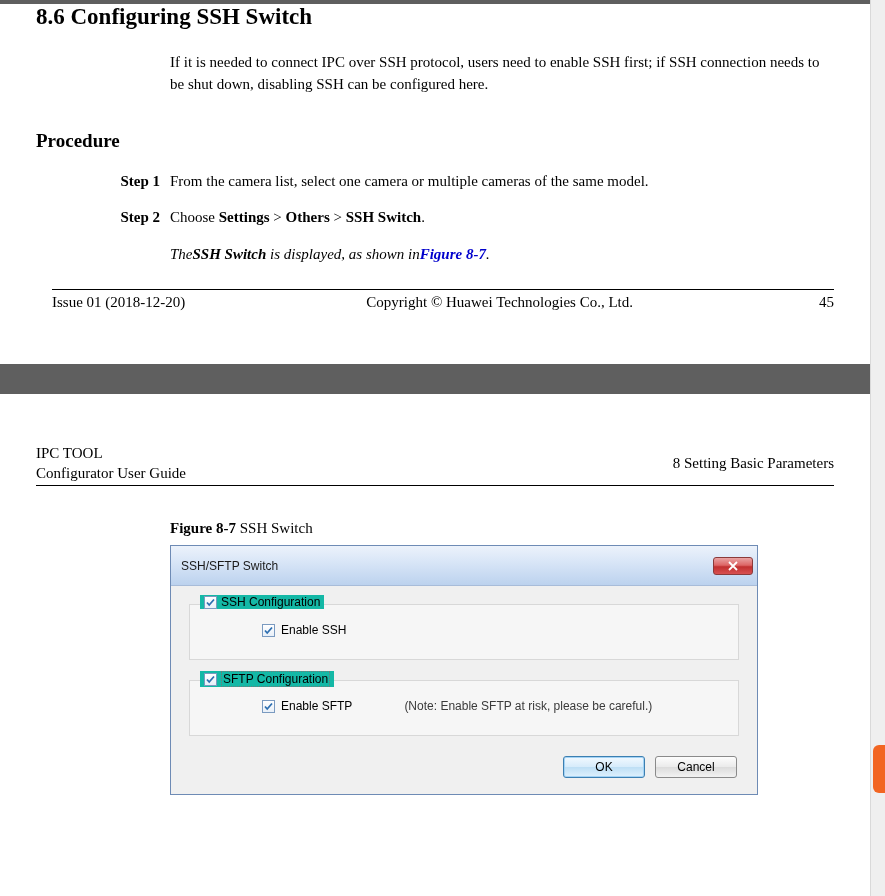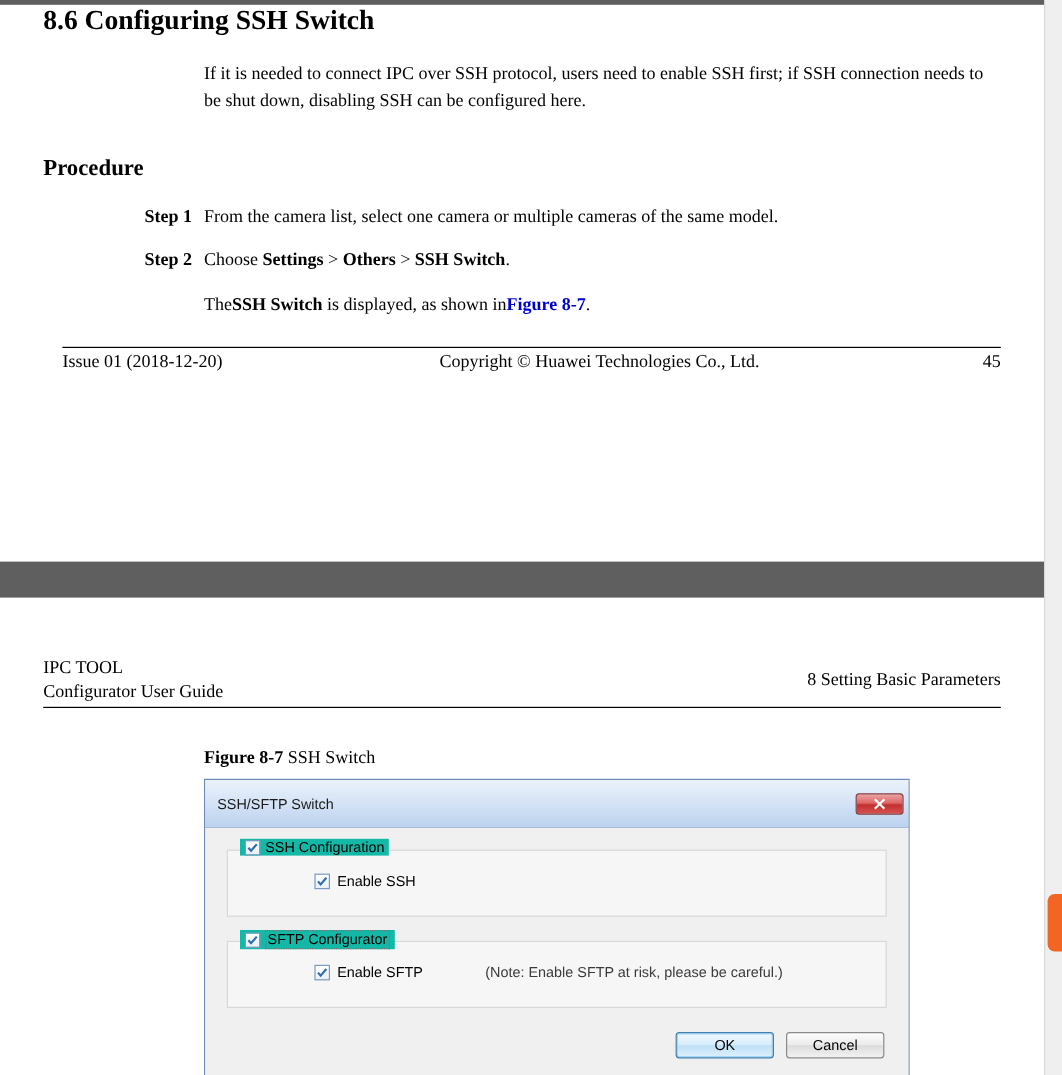--- a/index.html
+++ b/index.html
@@ -10,21 +10,21 @@
       height: 896px;
       overflow: hidden;
       position: relative;
     }
     .page {
       background: #fff;
       width: 870px;
       position: relative;
       padding: 0 30px;
     }
-    .page1 { height: 464px; }
+    .page1 { height: 360px; }
     .page-gap { height: 30px; background: #5f5f5f; }
     .page2 { height: 520px; padding-top: 50px; }
     .section-heading {
       font-size: 23px;
       font-weight: bold;
       margin-top: 4px;
       margin-left: 6px;
     }
     .intro-text {
       font-size: 15px;
@@ -33,21 +33,21 @@
     }
     .procedure-heading {
       font-size: 19px;
       font-weight: bold;
       margin: 34px 0 0 6px;
     }
     .steps { margin: 18px 20px 0 65px; font-size: 15px; }
     .step-row { display: flex; margin-bottom: 14px; line-height: 1.5; }
     .step-label { width: 65px; text-align: right; font-weight: bold; flex-shrink: 0; }
     .step-body { margin-left: 10px; flex: 1; }
-    .step-body .sub-line { margin-top: 14px; }
+    .step-body .sub-line { margin-top: 14px; font-style: italic; }
     .step-body b { font-weight: bold; }
     .figure-link { color: #0000cc; font-weight: bold; }
     .page-footer {
       border-top: 1px solid #000;
       margin: 24px 6px 0 22px;
       padding-top: 4px;
       display: flex;
       justify-content: space-between;
       font-size: 15px;
     }
@@ -270,21 +270,21 @@
         </div>
       </div>
 
       <div class="group">
         <div class="group-legend">
           <span class="check">
             <svg width="11" height="11" viewBox="0 0 11 11">
                 <path d="M2 5.5 L4.2 8 L9 2.5" stroke="#2e6fb0" stroke-width="1.8" fill="none"></path>
               </svg>
           </span>
-          <span class="dotted-focus">SFTP Configurator</span>
+          <span class="dotted-focus">SFTP Configuration</span>
         </div>
         <div class="inner-row">
           <span class="check">
             <svg width="11" height="11" viewBox="0 0 11 11">
                 <path d="M2 5.5 L4.2 8 L9 2.5" stroke="#2e6fb0" stroke-width="1.8" fill="none"></path>
               </svg>
           </span>
           <span>Enable SFTP</span>
           <span class="note-text">(Note: Enable SFTP at risk, please be careful.)</span>
         </div>

